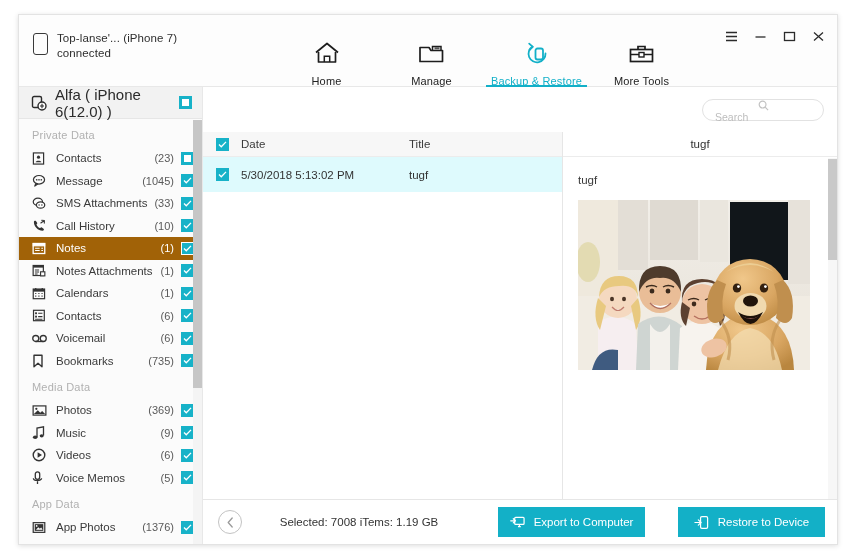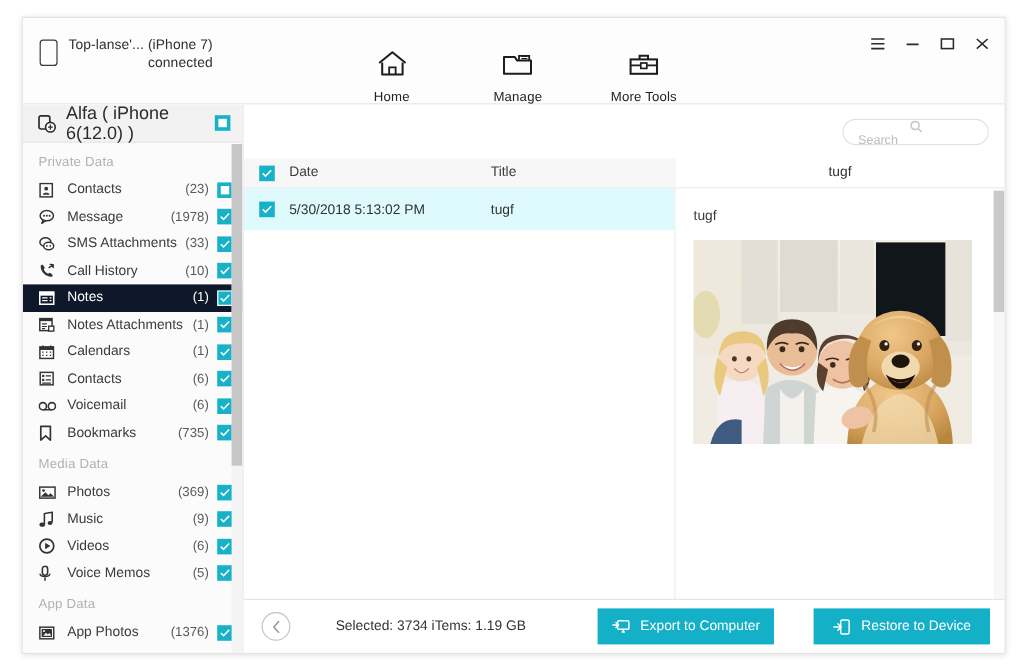--- a/index.html
+++ b/index.html
@@ -42,21 +42,20 @@
     border: 1.6px solid #3a3a3a;
     border-radius: 3px;
     margin: 2px 9px 0 0;
     flex: 0 0 auto;
   }
   .device-text {
     font-size: 11.5px;
     color: #2e2e2e;
     line-height: 15px;
     letter-spacing: .1px;
-    text-align: right;
   }
 
   .nav {
     position: absolute;
     left: 255px; top: 0;
     height: 72px;
     display: flex;
     align-items: flex-start;
   }
   .nav-item {
@@ -128,21 +127,21 @@
     display: flex;
     align-items: center;
     padding: 0 8px 0 13px;
     cursor: pointer;
     font-size: 11.5px;
     color: #3a3a3a;
   }
   .s-item .s-ico { width: 20px; flex: 0 0 20px; display: flex; align-items: center; }
   .s-item .s-lbl { flex: 1 1 auto; padding-left: 4px; }
   .s-item .s-cnt { color: #5a5a5a; font-size: 11px; padding-right: 7px; }
-  .s-item.sel { background: #0f172a; color: #fff; }
+  .s-item.sel { background: #a16207; color: #fff; }
   .s-item.sel .s-cnt { color: #fff; }
   .s-item.sel .s-ico svg { stroke: #fff; fill: #fff; }
 
   
   .cbx {
     width: 13px; height: 13px;
     background: #17b2c8;
     display: flex; align-items: center; justify-content: center;
     flex: 0 0 13px;
     cursor: pointer;
@@ -352,20 +351,30 @@
         <span class="nav-ico">
           <svg width="27" height="23" viewBox="0 0 27 23">
             <path d="M2 5.5 L2 19.5 L24.5 19.5 L24.5 8.5 L13 8.5 L11 5.5 Z" fill="none" stroke="#1d1d1d" stroke-width="1.7" stroke-linejoin="round"></path>
             <path d="M14.5 8 L14.5 4.5 L23 4.5 L23 8" fill="none" stroke="#1d1d1d" stroke-width="1.5"></path>
             <path d="M16.5 5 L21.5 5 M16.5 6.8 L21.5 6.8" stroke="#1d1d1d" stroke-width="1.1"></path>
           </svg>
         </span>
         <span class="nav-lbl">Manage</span>
       </div>
 
+      <div class="nav-item active">
+        <span class="nav-ico">
+          <svg width="28" height="25" viewBox="0 0 28 25">
+            <path d="M22.5 12.5 A8.5 8.5 0 1 1 9.5 5.6" fill="none" stroke="#12b0c8" stroke-width="1.8" stroke-linecap="round"></path>
+            <path d="M6.2 2.6 L9.8 5.8 L6.4 9" fill="none" stroke="#12b0c8" stroke-width="1.8" stroke-linecap="round" stroke-linejoin="round"></path>
+            <rect x="12.5" y="7.5" width="7.5" height="11" rx="2" fill="none" stroke="#12b0c8" stroke-width="1.8"></rect>
+          </svg>
+        </span>
+        <span class="nav-lbl">Backup &amp; Restore</span>
+      </div>
 
       <div class="nav-item">
         <span class="nav-ico">
           <svg width="27" height="23" viewBox="0 0 27 23">
             <rect x="2.5" y="7.5" width="22" height="12" fill="none" stroke="#1d1d1d" stroke-width="1.7"></rect>
             <path d="M10 7.5 L10 4.5 L17 4.5 L17 7.5" fill="none" stroke="#1d1d1d" stroke-width="1.7"></path>
             <path d="M2.5 12.5 L24.5 12.5" stroke="#1d1d1d" stroke-width="1.5"></path>
             <rect x="11" y="10.5" width="5" height="4.5" fill="#fff" stroke="#1d1d1d" stroke-width="1.4"></rect>
           </svg>
         </span>
@@ -440,21 +449,21 @@
           <span class="s-ico">
             <svg width="14" height="13" viewBox="0 0 15 14">
                 <ellipse cx="7.5" cy="6.2" rx="6" ry="4.6" fill="none" stroke="#333" stroke-width="1.3"></ellipse>
                 <path d="M4.2 10 L3 13 L6.5 10.6" fill="none" stroke="#333" stroke-width="1.3" stroke-linejoin="round"></path>
                 <circle cx="5" cy="6.2" r=".9" fill="#333"></circle>
                 <circle cx="7.5" cy="6.2" r=".9" fill="#333"></circle>
                 <circle cx="10" cy="6.2" r=".9" fill="#333"></circle>
               </svg>
           </span>
           <span class="s-lbl">Message</span>
-          <span class="s-cnt">(1978)</span>
+          <span class="s-cnt">(1045)</span>
           <span class="cbx">
             <svg width="9" height="7" viewBox="0 0 10 8">
                 <path d="M1 4 L3.6 6.6 L9 1" fill="none" stroke="#fff" stroke-width="1.5"></path>
               </svg>
           </span>
         </div>
 
         <div class="s-item">
           <span class="s-ico">
             <svg width="14" height="13" viewBox="0 0 15 14">
@@ -830,21 +839,21 @@
       </div>
 
       <div class="footer">
         <div class="backbtn">
           <span>
             <svg width="9" height="11" viewBox="0 0 9 11">
                 <path d="M6.2 1 L2.2 5.5 L6.2 10" fill="none" stroke="#9a9a9a" stroke-width="1.3" stroke-linecap="round" stroke-linejoin="round"></path>
               </svg>
           </span>
         </div>
-        <div class="selinfo">Selected: 3734 iTems: 1.19 GB</div>
+        <div class="selinfo">Selected: 7008 iTems: 1.19 GB</div>
         <button class="abtn export">
           <span class="bi">
             <svg width="15" height="15" viewBox="0 0 16 16">
                 <rect x="5" y="2.5" width="10" height="7.5" rx="1" fill="none" stroke="#fff" stroke-width="1.3"></rect>
                 <path d="M8.5 12.5 L11.5 12.5 M10 10 L10 12.5" stroke="#fff" stroke-width="1.3"></path>
                 <path d="M0.8 6.2 L5.5 6.2 M3.5 4 L5.8 6.2 L3.5 8.4" fill="none" stroke="#fff" stroke-width="1.3" stroke-linecap="round" stroke-linejoin="round"></path>
               </svg>
           </span>
           <span>Export to Computer</span>
         </button>

